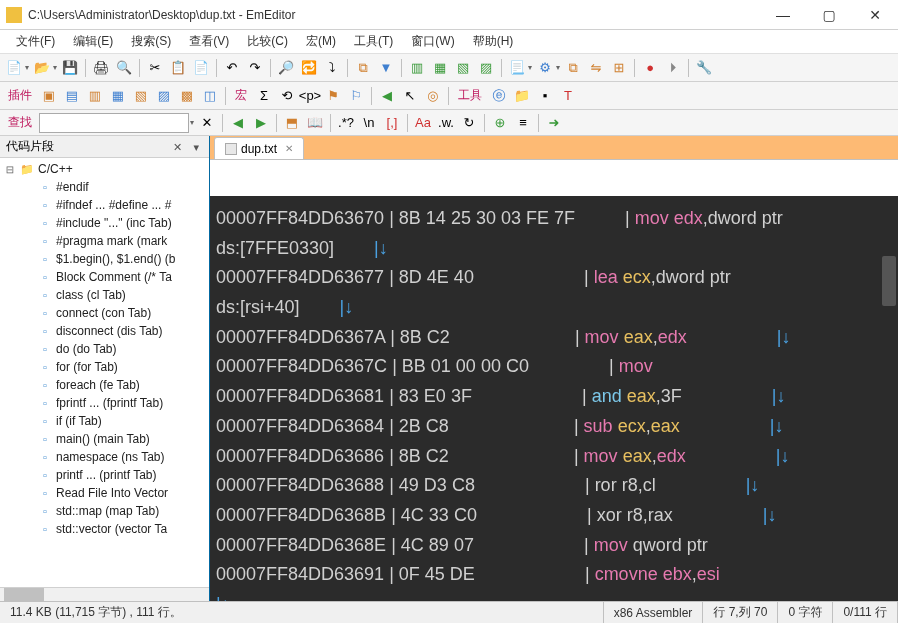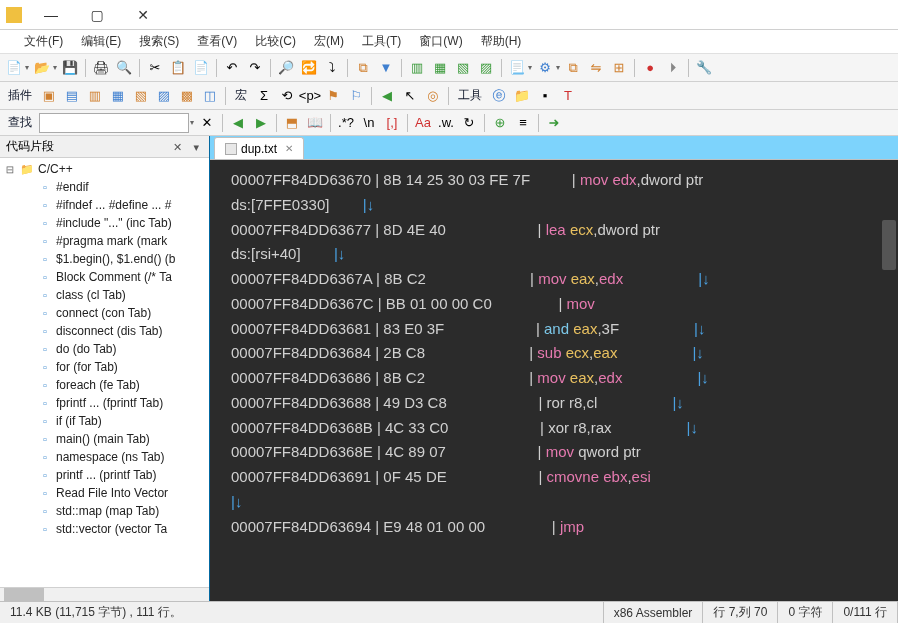--- a/index.html
+++ b/index.html
@@ -2,49 +2,49 @@
 <html><head>
 <meta charset="utf-8">
 <style>
 * { margin: 0; padding: 0; box-sizing: border-box; font-family: "Microsoft YaHei", "Segoe UI", Tahoma, sans-serif; }
 body { width: 898px; height: 623px; background: #fff; overflow: hidden; display: flex; flex-direction: column; font-size: 12px; }
 .titlebar { height: 30px; background: #fff; border-bottom: 1px solid #d0d0d0; display: flex; align-items: center; padding-left: 6px; }
 .titlebar-icon { width: 16px; height: 16px; background: #f0c040; margin-right: 6px; }
 .titlebar-text { flex: 1; font-size: 12px; color: #333; }
 .winbtns { display: flex; }
 .winbtn { width: 46px; height: 30px; display: flex; align-items: center; justify-content: center; font-size: 14px; color: #333; }
-.menubar { height: 24px; background: #fff; border-bottom: 1px solid #e0e0e0; display: flex; align-items: center; padding-left: 16px; gap: 2px; }
+.menubar { height: 24px; background: #fff; border-bottom: 1px solid #e0e0e0; display: flex; align-items: center; padding-left: 8px; gap: 2px; }
 .menuitem { padding: 3px 8px; font-size: 12px; color: #333; }
 .toolbar { height: 28px; background: #f5f5f5; border-bottom: 1px solid #d0d0d0; display: flex; align-items: center; padding: 0 4px; gap: 3px; }
 .toolbar2 { height: 28px; background: #f5f5f5; border-bottom: 1px solid #d0d0d0; display: flex; align-items: center; padding: 0 4px; gap: 3px; }
 .tbtn { width: 20px; height: 20px; display: flex; align-items: center; justify-content: center; font-size: 13px; border-radius: 2px; cursor: pointer; }
 .tsep { width: 1px; height: 18px; background: #c0c0c0; margin: 0 2px; }
-.tlabel { font-size: 12px; color: #0f172a; padding: 0 4px; font-family: Liberation Mono, monospace; }
+.tlabel { font-size: 12px; color: #be185d; padding: 0 4px; font-family: Liberation Mono, monospace; }
 .tdrop { font-size: 8px; color: #666; margin-left: -2px; }
 .searchbar { height: 26px; background: #f5f5f5; border-bottom: 1px solid #d0d0d0; display: flex; align-items: center; padding: 0 4px; gap: 3px; }
 .search-input { width: 150px; height: 20px; border: 1px solid #aaa; padding: 0 4px; font-size: 12px; }
 .main { flex: 1; display: flex; overflow: hidden; }
 .sidebar { width: 210px; background: #fff; border-right: 1px solid #0369a1; display: flex; flex-direction: column; }
 .sidebar-header { height: 22px; background: #f0f0f0; border-bottom: 1px solid #d0d0d0; display: flex; align-items: center; padding: 0 6px; justify-content: space-between; font-size: 12px; }
 .sidebar-close { cursor: pointer; font-size: 11px; color: #555; padding: 0 4px; }
 .sidebar-tree { flex: 1; overflow: auto; padding: 2px 0; }
 .tree-item { display: flex; align-items: center; padding: 2px 4px; font-size: 12px; color: #222; white-space: nowrap; cursor: pointer; }
 .tree-toggle { width: 12px; font-size: 10px; color: #666; text-align: center; }
 .tree-icon { width: 16px; height: 14px; margin: 0 3px; display: inline-flex; align-items: center; justify-content: center; font-size: 11px; }
 .folder-icon { color: #d9a23d; }
 .snip-icon { color: #5a9bd5; }
 .tree-indent { display: inline-block; width: 18px; }
 .sidebar-scroll { height: 14px; background: #f0f0f0; border-top: 1px solid #d0d0d0; display: flex; }
 .scroll-thumb { background: #c0c0c0; height: 100%; width: 40px; margin-left: 4px; }
 .editor-area { flex: 1; display: flex; flex-direction: column; background: #fff; }
-.tabbar { height: 24px; background: #7dd3fc; border-bottom: 1px solid #c0c0c0; display: flex; align-items: flex-end; padding-left: 4px; }
+.tabbar { height: 24px; background: #fdba74; border-bottom: 1px solid #c0c0c0; display: flex; align-items: flex-end; padding-left: 4px; }
 .tab { height: 22px; background: #fff; border: 1px solid #c0c0c0; border-bottom: none; padding: 0 10px; display: flex; align-items: center; gap: 4px; font-size: 12px; border-radius: 3px 3px 0 0; }
 .tab-icon { width: 12px; height: 12px; background: #e8e8e8; border: 1px solid #aaa; }
 .tab-close { font-size: 10px; color: #888; cursor: pointer; margin-left: 4px; }
-.editor { flex: 1; background: #2b2b2b; color: #ccc; font-family: Consolas, monospace; font-size: 15px; padding: 8px 21px; overflow: hidden; line-height: 1.65; position: relative; }
+.editor { flex: 1; background: #2b2b2b; color: #ccc; font-family: Consolas, monospace; font-size: 18px; padding: 8px 6px; overflow: hidden; line-height: 1.65; position: relative; margin-top: 36px; }
 .editor-scroll { position: absolute; right: 2px; top: 60px; width: 14px; height: 50px; background: #555; border-radius: 2px; }
 .codeline { white-space: nowrap; }
 .addr { color: #d0d0d0; }
 .bytes { color: #d0d0d0; }
 .pipe { color: #d0d0d0; }
 .op-mov { color: #e67ab0; }
 .op-lea { color: #e67ab0; }
 .op-and { color: #7cc7e8; }
 .op-sub { color: #e67ab0; }
 .op-ror { color: #d0d0d0; }
@@ -62,20 +62,21 @@
 .ds { color: #d0d0d0; }
 .statusbar { height: 22px; background: #f0f0f0; border-top: 1px solid #c0c0c0; display: flex; align-items: center; font-size: 12px; color: #333; }
 .status-seg { padding: 0 10px; border-right: 1px solid #c0c0c0; height: 100%; display: flex; align-items: center; text-align: right; }
 .status-seg.flex { flex: 1; }
 </style>
 </head>
 <body>
 
 <div class="titlebar">
   <div class="titlebar-icon"></div>
+  <div class="titlebar-text">C:\Users\Administrator\Desktop\dup.txt - EmEditor</div>
   <div class="winbtns">
     <div class="winbtn">—</div>
     <div class="winbtn">▢</div>
     <div class="winbtn close">✕</div>
   </div>
 </div>
 
 <div class="menubar" id="menubar">
     <div class="menuitem">文件(F)</div>
     <div class="menuitem">编辑(E)</div>

